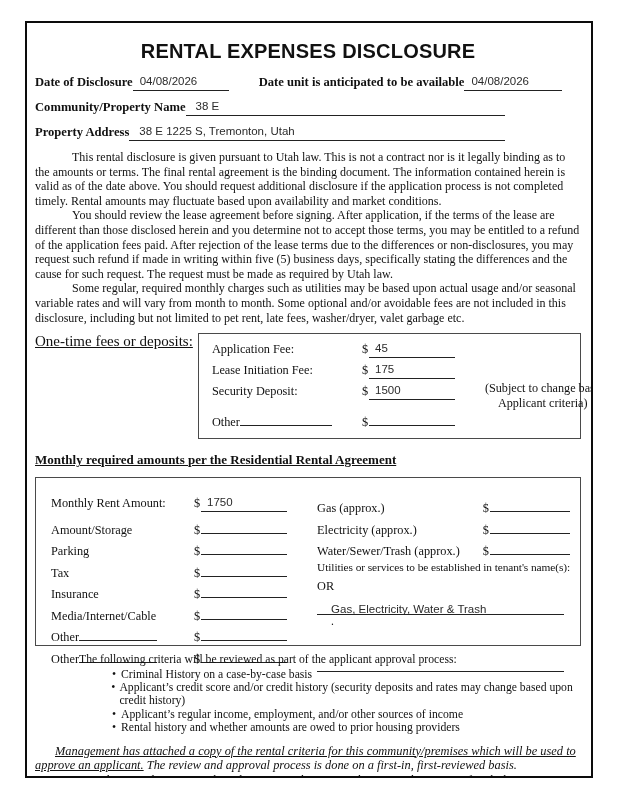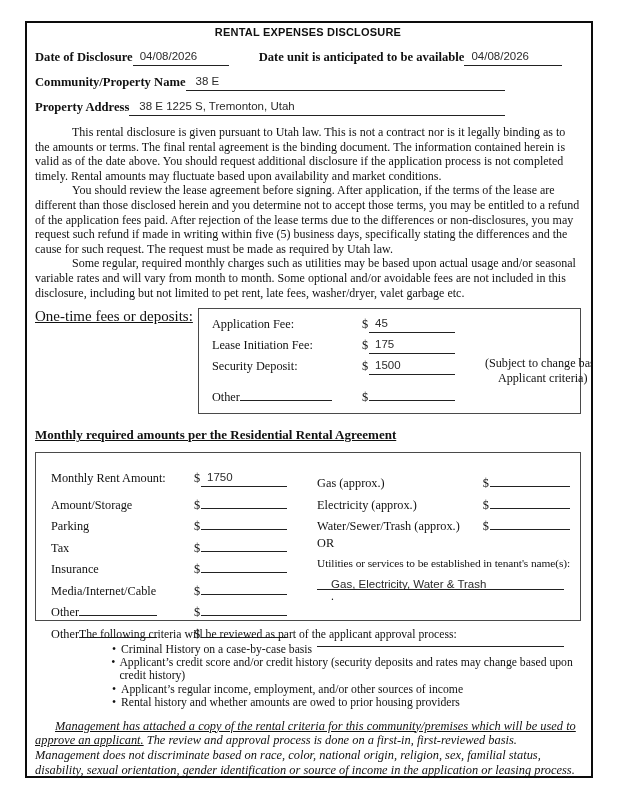--- a/index.html
+++ b/index.html
@@ -1,21 +1,21 @@
 <!DOCTYPE html>
 <html><head>
 <meta charset="utf-8">
 <style>
   * { margin:0; padding:0; box-sizing:border-box; }
   html,body { width:618px; height:800px; background:#ffffff; font-family:"Liberation Serif", serif; color:#111; }
   .frame {
     position:absolute; left:25px; top:21px; width:568px; height:757px;
     border:2px solid #0c0c0c; background:#fff; padding:0 10px 0 8px; overflow:hidden;
   }
-  .title { margin-top:3px; text-align:center; font-family:"Liberation Sans",sans-serif; font-weight:bold; font-size:11px; letter-spacing:.2px; }
+  .title { margin-top:17px; text-align:center; font-family:"Liberation Sans",sans-serif; font-weight:bold; font-size:20px; letter-spacing:.2px; }
 
   
   .fields { margin-top:12px; font-weight:bold; font-size:12.6px; }
   .frow { display:flex; align-items:baseline; margin-top:9px; }
   .fill { display:inline-block; border-bottom:1.2px solid #222; height:16px; vertical-align:baseline; }
   .val  { font-family:"Liberation Sans",sans-serif; font-weight:normal; font-size:11.5px; color:#2b2b2b; position:relative; top:-1px; white-space:nowrap; }
   .w-date1 { width:96px; padding-left:7px; }
   .gap1 { width:30px; }
   .w-date2 { width:98px; padding-left:7px; }
   .flex-line { flex:1; padding-left:10px; }
@@ -180,24 +180,24 @@
       <div class="m-row">
         <span class="m-label">Electricity (approx.)</span>
         <span class="cur">$</span>
         <span class="fill m-line m-line-r"></span>
       </div>
       <div class="m-row">
         <span class="m-label">Water/Sewer/Trash (approx.)</span>
         <span class="cur">$</span>
         <span class="fill m-line m-line-r"></span>
       </div>
+      <div class="m-row util-label">Utilities or services to be established in tenant's name(s):</div>
       <div class="m-row">
         <span class="m-label">OR</span>
       </div>
-      <div class="m-row util-label">Utilities or services to be established in tenant's name(s):</div>
       <div class="util-fill"><span class="val">Gas, Electricity, Water &amp; Trash</span></div>
       <div class="util-dot">.</div>
       <div class="util-fill util-blank"></div>
     </div>
   </div>
 
   <div class="criteria">
     <div>The following criteria will be reviewed as part of the applicant approval process:</div>
     <ul>
       <li>

